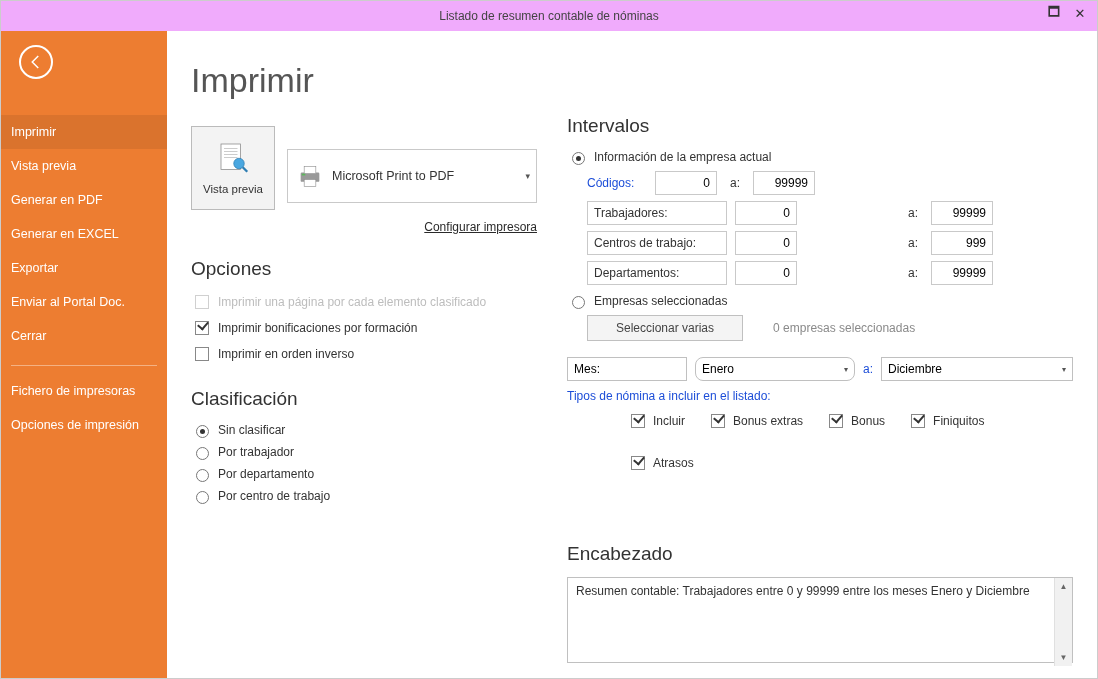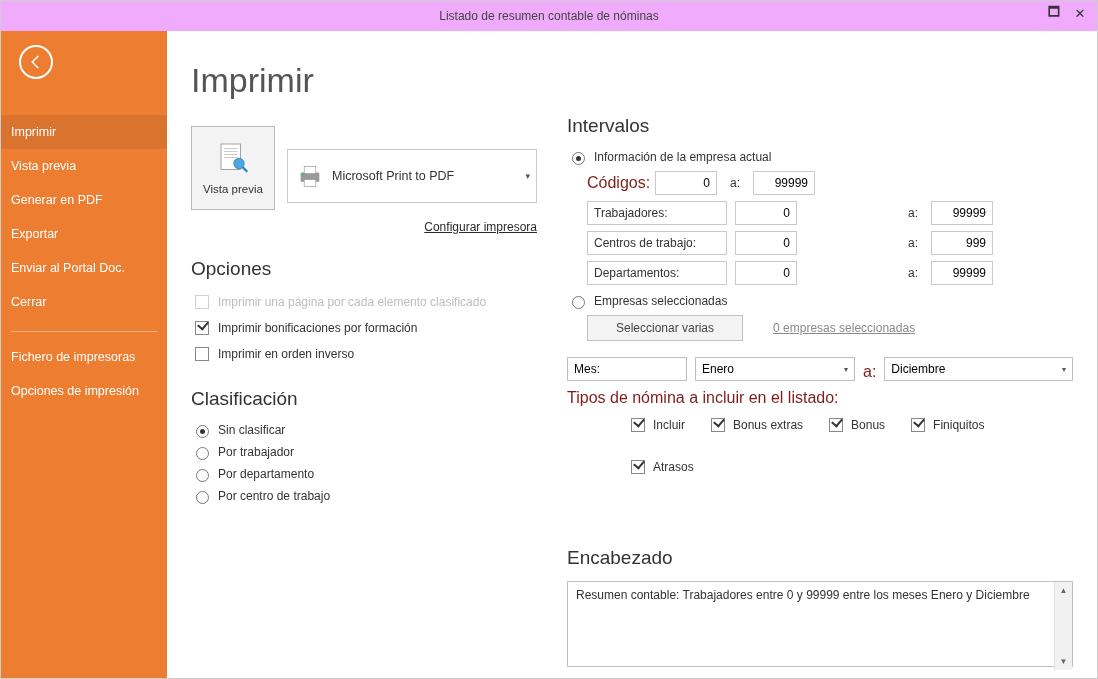--- a/index.html
+++ b/index.html
@@ -37,34 +37,34 @@
   .check-row.disabled { color: #bdbdbd; }
   input[type=checkbox].sq { appearance: none; width: 14px; height: 14px; border: 1px solid #888; background: #fff; position: relative; cursor: pointer; }
   input[type=checkbox].sq:checked::after { content:""; position:absolute; left:2px; top:-1px; width:8px; height:5px; border-left:2px solid #333; border-bottom:2px solid #333; transform: rotate(-50deg); }
   .check-row.disabled input[type=checkbox].sq { border-color:#d0d0d0; }
   input[type=radio].rd { appearance:none; width:13px; height:13px; border:1px solid #777; border-radius:50%; background:#fff; position:relative; cursor:pointer; }
   input[type=radio].rd:checked::after { content:""; position:absolute; left:3px; top:3px; width:5px; height:5px; border-radius:50%; background:#333; }
 
   .field-row { display:flex; align-items:center; gap:8px; font-size:12px; color:#333; margin:6px 0; }
   .field-row .box-label { width: 140px; border:1px solid #c9c9c9; height:24px; display:flex; align-items:center; padding:0 6px; }
   .field-row .num { width: 62px; height:24px; border:1px solid #c9c9c9; text-align:right; padding:0 6px; font-size:12px; }
-  .simple-lbl { font-size:16px; color:#7f1d1d; }
+  .simple-lbl { font-size:12px; color:#1d4ed8; }
   .to-lbl { width: 20px; text-align:center; font-size:12px; }
   .hidden-spacer { visibility: hidden; }
 
   .sel-btn { height:26px; padding:0 28px; border:1px solid #c0c0c0; background:#f4f4f4; font-size:12px; color:#444; cursor:pointer; }
   .muted { font-size:12px; color:#8a8a8a; }
 
   .dropdown { height: 24px; border:1px solid #c0c0c0; display:flex; align-items:center; padding:0 6px; font-size:12px; background:#fff; cursor:pointer; }
   .dropdown .label { flex:1; }
   .dropdown .chev { font-size:8px; color:#555; }
 
-  .month-row { display:flex; align-items:flex-end; gap:8px; margin-bottom:8px; }
+  .month-row { display:flex; align-items:center; gap:8px; margin-bottom:8px; }
   .month-row .mes-box { width:120px; }
-  .month-row .drop1 { width:160px; }
+  .month-row .drop1 { width:160px;border-radius:8px; }
   .month-row .drop2 { flex:1; }
 
   .tipos-row { display:flex; gap:22px; font-size:12px; color:#333; margin-left:60px; margin-top:8px; flex-wrap:wrap; }
   .tipos-row label { display:flex; align-items:center; gap:5px; }
 
   .header-textarea { width:100%; height:86px; border:1px solid #c0c0c0; font-size:12px; padding:6px 8px; resize:none; color:#333; background:#fff; }
   .scrollbar-fake { position:relative; }
   .scrollbar-fake::after { content:""; position:absolute; right:1px; top:1px; bottom:1px; width:17px; background:#f1f1f1; border-left:1px solid #e0e0e0; }
   .scroll-up, .scroll-down { position:absolute; right:1px; width:17px; height:17px; display:flex; align-items:center; justify-content:center; font-size:8px; color:#666; z-index:2; }
   .scroll-up { top:1px; } .scroll-down { bottom:1px; }
@@ -86,20 +86,21 @@
     <div class="sidebar">
       <div class="back-btn">
         <svg viewBox="0 0 24 24" fill="none" stroke="#fff" stroke-width="2">
             <path d="M15 4 L7 12 L15 20"></path>
           </svg>
       </div>
       <div class="sidebar-items">
         <div class="sidebar-item selected"><span>Imprimir</span></div>
         <div class="sidebar-item"><span>Vista previa</span></div>
         <div class="sidebar-item"><span>Generar en PDF</span></div>
+        <div class="sidebar-item"><span>Generar en EXCEL</span></div>
         <div class="sidebar-item"><span>Exportar</span></div>
         <div class="sidebar-item"><span>Enviar al Portal Doc.</span></div>
         <div class="sidebar-item"><span>Cerrar</span></div>
         <div class="sidebar-divider"></div>
         <div class="sidebar-item"><span>Fichero de impresoras</span></div>
         <div class="sidebar-item"><span>Opciones de impresión</span></div>
       </div>
     </div>
 
     <div class="content">
@@ -212,21 +213,21 @@
               <input class="num" value="99999" style="">
             </div>
           </div>
 
           <label class="radio-row" style="margin-top:8px;">
             <input type="radio" name="emp" class="rd" style="">
             <span>Empresas seleccionadas</span>
           </label>
           <div class="field-row" style="padding-left:20px;gap:10px;">
             <button class="sel-btn">Seleccionar varias</button>
-            <span class="muted" style="margin-left:20px;text-decoration:underline;">0 empresas seleccionadas</span>
+            <span class="muted" style="margin-left:20px;">0 empresas seleccionadas</span>
           </div>
 
           <div class="month-row" style="margin-top:16px;">
             <div class="dropdown mes-box">
               <span class="label">Mes:</span>
             </div>
             <div class="dropdown drop1">
               <span class="label">Enero</span>
               <span class="chev">▾</span>
             </div>

